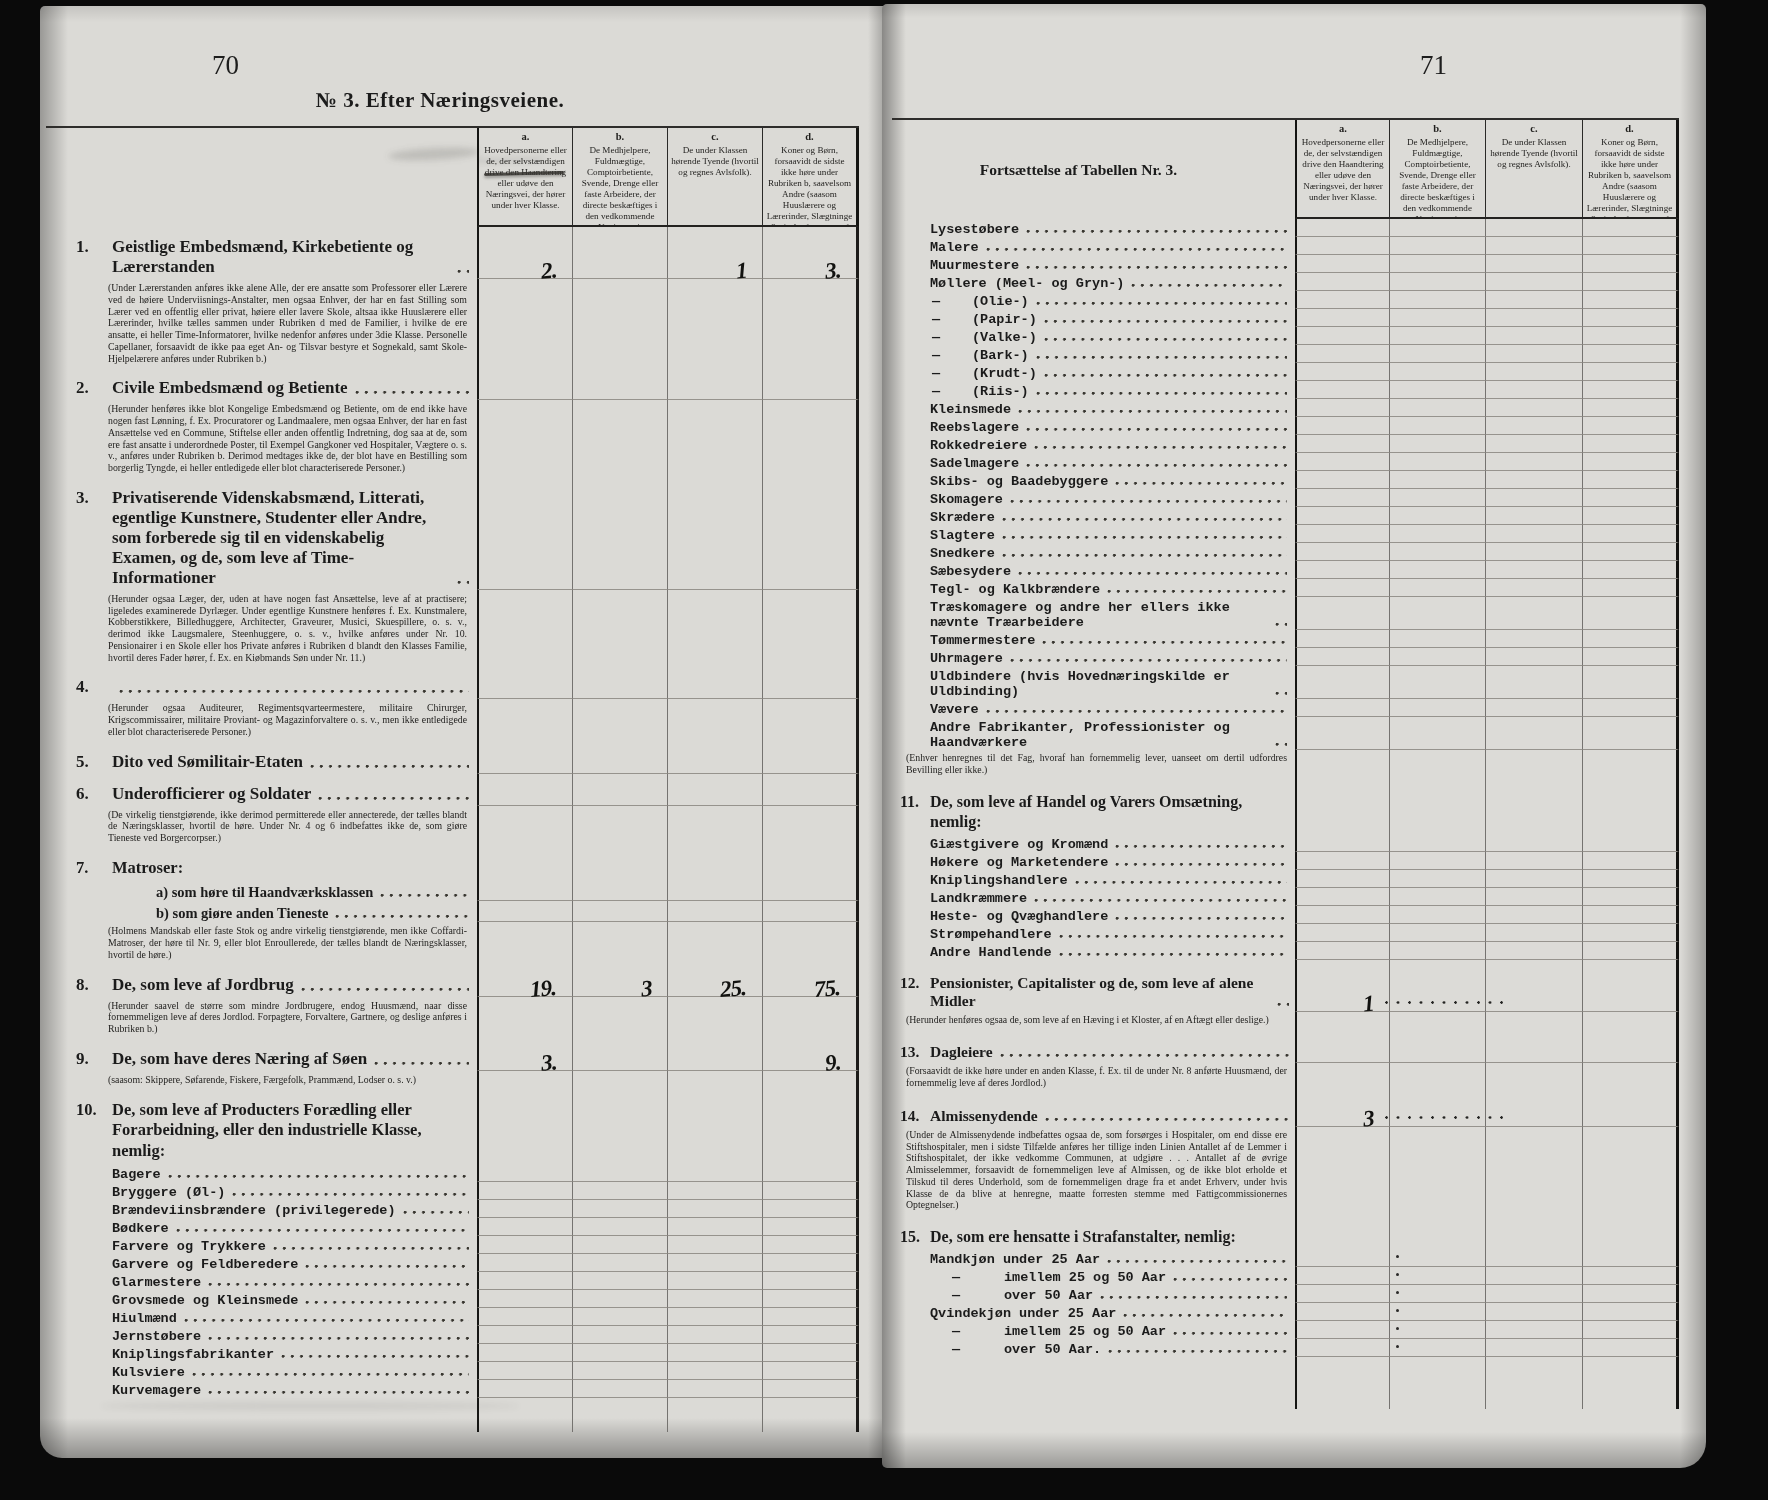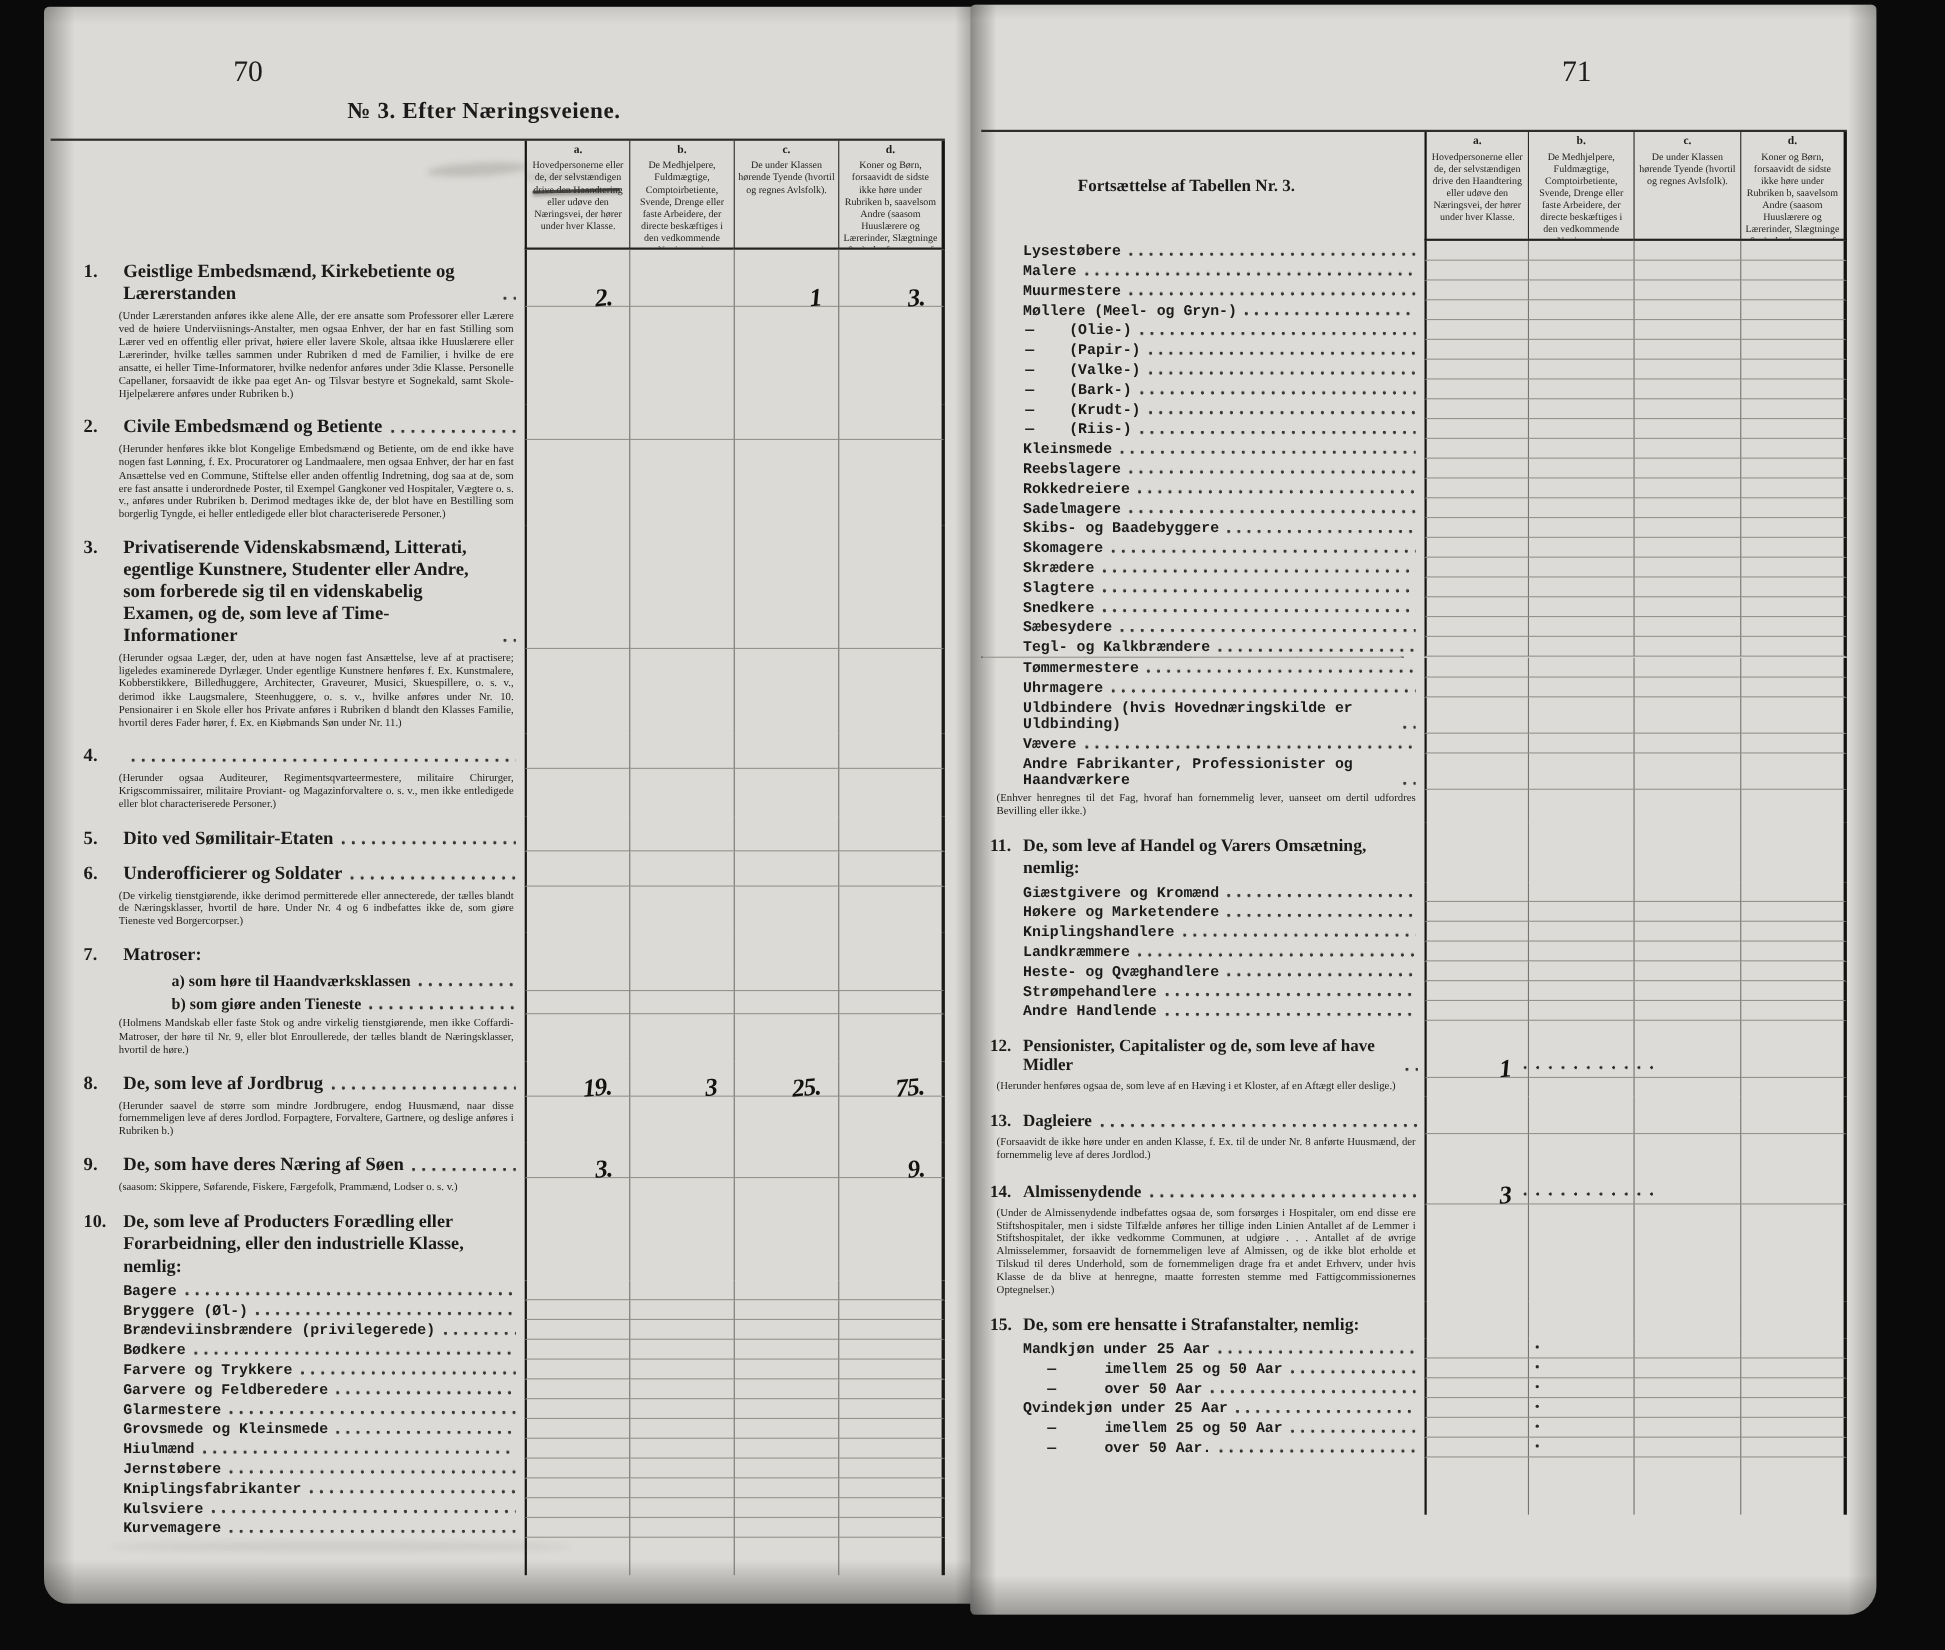--- a/index.html
+++ b/index.html
@@ -731,20 +731,24 @@
           <div class="row-label">
             <span class="lbl">Tegl- og Kalkbrændere</span>
             <span class="leader"></span>
           </div>
           <div class="cell cell-a"></div>
           <div class="cell cell-b"></div>
           <div class="cell cell-c"></div>
           <div class="cell cell-d"></div>
         </div>
         <div class="row list ruled">
+          <div class="row-label">
+            <span class="lbl">Træskomagere og andre her ellers ikke nævnte Træarbeidere</span>
+            <span class="leader"></span>
+          </div>
           <div class="cell cell-a"></div>
           <div class="cell cell-b"></div>
           <div class="cell cell-c"></div>
           <div class="cell cell-d"></div>
         </div>
         <div class="row list ruled">
           <div class="row-label">
             <span class="lbl">Tømmermestere</span>
             <span class="leader"></span>
           </div>
@@ -876,21 +880,21 @@
             <span class="leader"></span>
           </div>
           <div class="cell cell-a"></div>
           <div class="cell cell-b"></div>
           <div class="cell cell-c"></div>
           <div class="cell cell-d"></div>
         </div>
         <div class="row main ruled">
           <div class="row-label">
             <span class="rownum">12.</span>
-            <span class="lbl">Pensionister, Capitalister og de, som leve af have Midler</span>
+            <span class="lbl">Pensionister, Capitalister og de, som leve af alene Midler</span>
             <span class="leader"></span>
           </div>
           <div class="cell cell-a">
             <span class="hw">1</span>
             <span class="hw-dots"></span>
           </div>
           <div class="cell cell-b"></div>
           <div class="cell cell-c"></div>
           <div class="cell cell-d"></div>
         </div>

